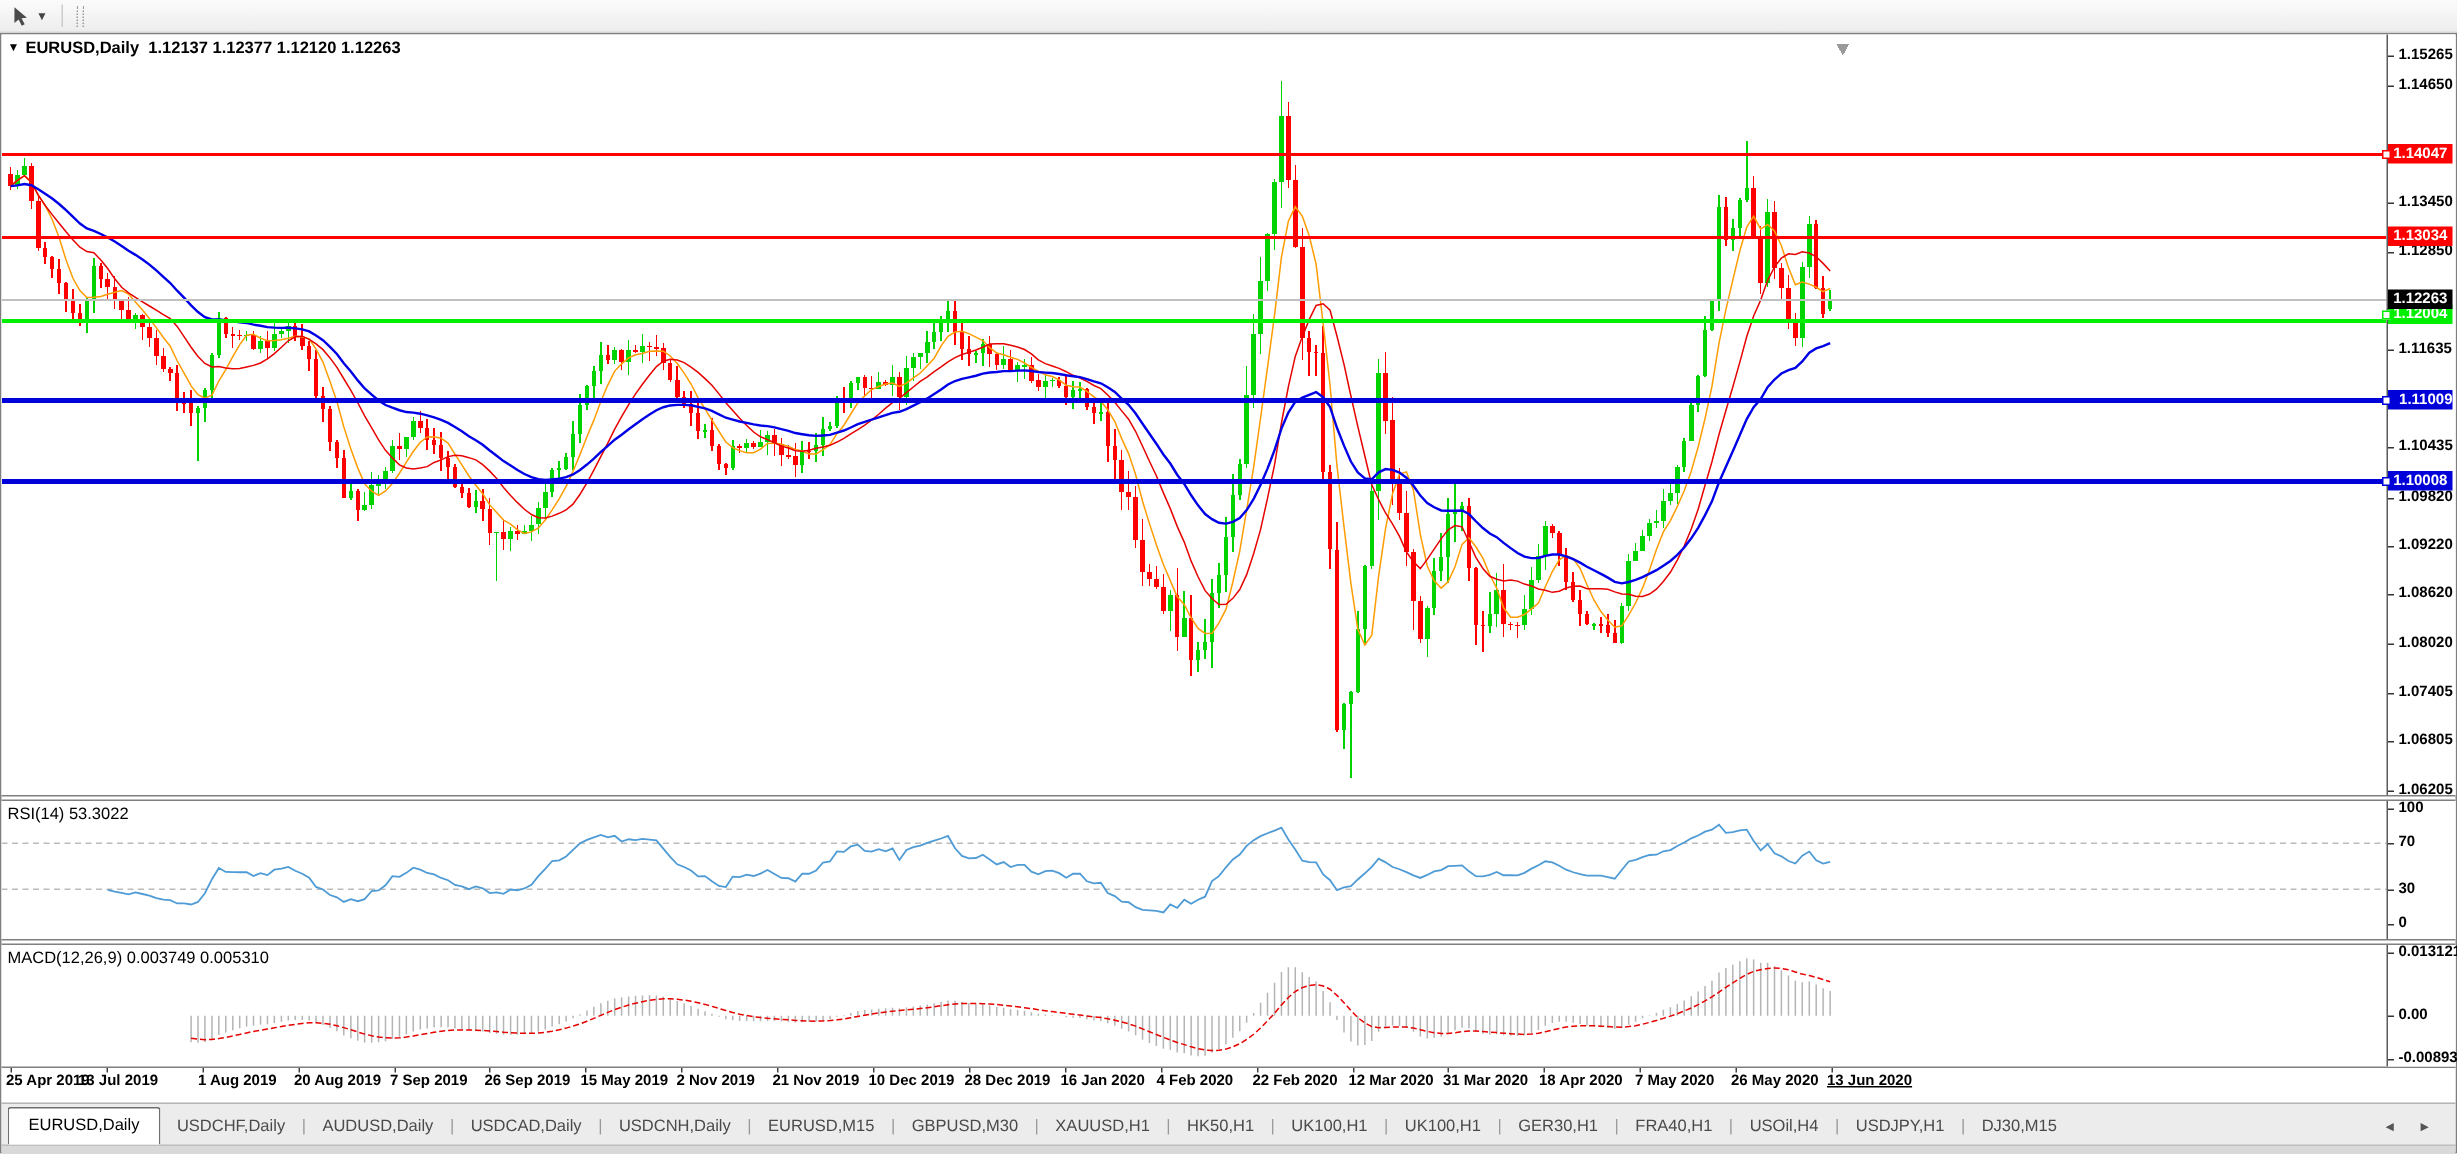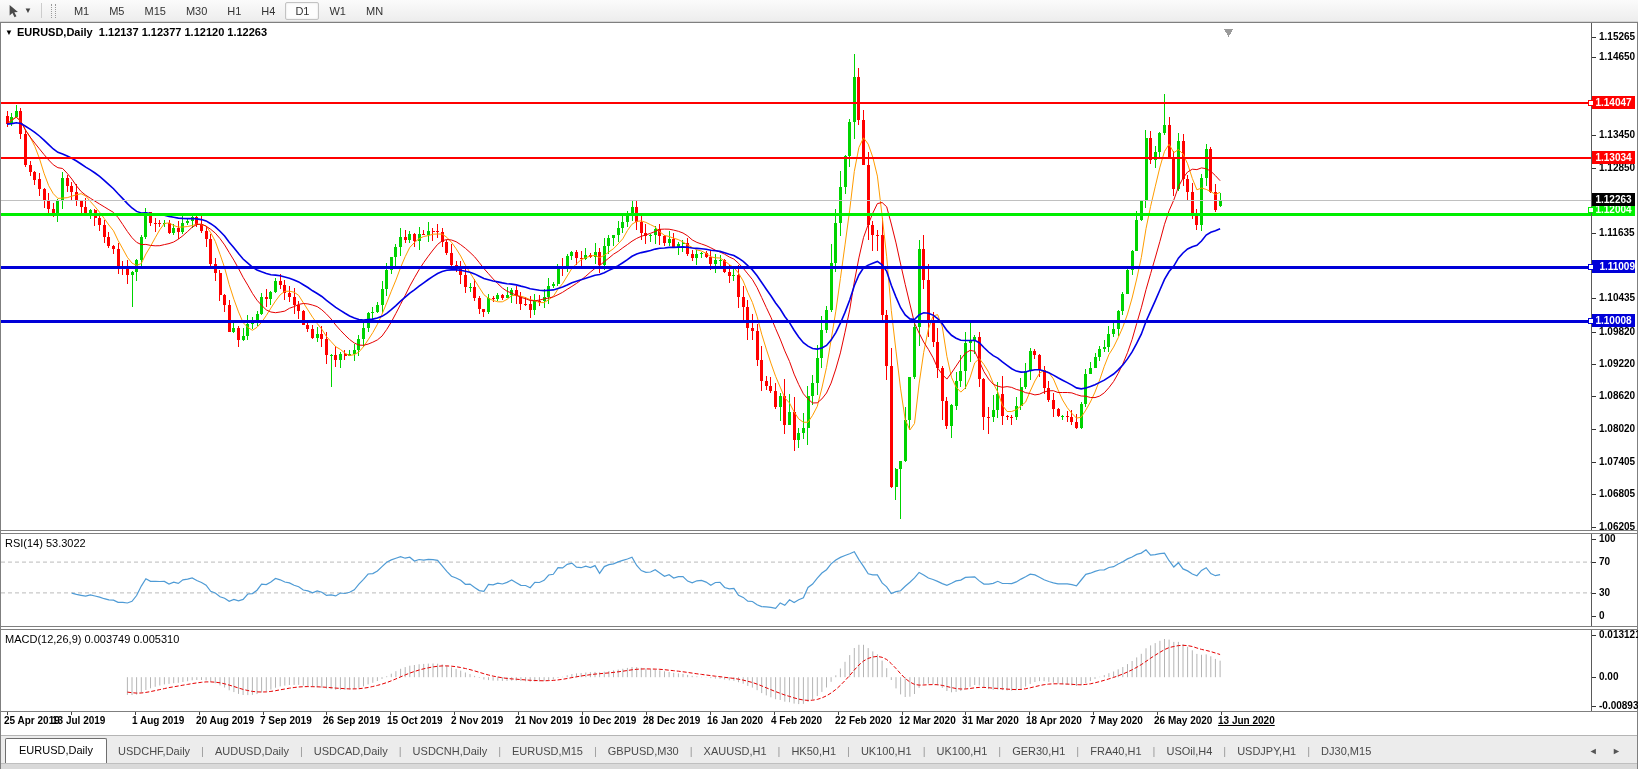--- a/index.html
+++ b/index.html
@@ -45,31 +45,20 @@
 
 <div class="toolbar">
   <span class="tool-icon">
     <svg width="14" height="14" viewBox="0 0 16 16">
         <path d="M3,1 L3,13 L6.2,10.2 L8.6,15 L10.8,13.9 L8.4,9.4 L12.5,9 Z" fill="#4a4a4a"></path>
       </svg>
   </span>
   <span class="tool-caret">▼</span>
   <span class="tb-sep"></span>
   <span class="tb-grip"></span>
-  <span id="tf-buttons" style="display:flex;">
-      <span class="tf-btn">M1</span>
-      <span class="tf-btn">M5</span>
-      <span class="tf-btn">M15</span>
-      <span class="tf-btn">M30</span>
-      <span class="tf-btn">H1</span>
-      <span class="tf-btn">H4</span>
-      <span class="tf-btn active">D1</span>
-      <span class="tf-btn">W1</span>
-      <span class="tf-btn">MN</span>
-    </span>
 </div>
 
 <div class="chart-window">
 
   <div class="panel" id="panel-main">
     <div class="plot">
       <svg id="main-svg" width="1590" height="506" shape-rendering="crispEdges">
           <line x1="6" y1="88.1" x2="6" y2="103.8" stroke="#ff0000" stroke-width="1"></line>
           <rect x="4.5" y="92.9" width="3" height="8.1" fill="#ff0000"></rect>
           <line x1="10.629999999999999" y1="90.3" x2="10.629999999999999" y2="102.9" stroke="#00d300" stroke-width="1"></line>
@@ -909,21 +898,21 @@
       <div class="dtick" style="left: 51px;">13 Jul 2019</div>
       <div class="dmark" style="left: 134px;"></div>
       <div class="dtick" style="left: 131px;">1 Aug 2019</div>
       <div class="dmark" style="left: 198px;"></div>
       <div class="dtick" style="left: 195px;">20 Aug 2019</div>
       <div class="dmark" style="left: 262px;"></div>
       <div class="dtick" style="left: 259px;">7 Sep 2019</div>
       <div class="dmark" style="left: 325px;"></div>
       <div class="dtick" style="left: 322px;">26 Sep 2019</div>
       <div class="dmark" style="left: 389px;"></div>
-      <div class="dtick" style="left: 386px;">15 Oct 2019</div>
+      <div class="dtick" style="left: 386px;">15 May 2019</div>
       <div class="dmark" style="left: 453px;"></div>
       <div class="dtick" style="left: 450px;">2 Nov 2019</div>
       <div class="dmark" style="left: 517px;"></div>
       <div class="dtick" style="left: 514px;">21 Nov 2019</div>
       <div class="dmark" style="left: 581px;"></div>
       <div class="dtick" style="left: 578px;">10 Dec 2019</div>
       <div class="dmark" style="left: 645px;"></div>
       <div class="dtick" style="left: 642px;">28 Dec 2019</div>
       <div class="dmark" style="left: 709px;"></div>
       <div class="dtick" style="left: 706px;">16 Jan 2020</div>

